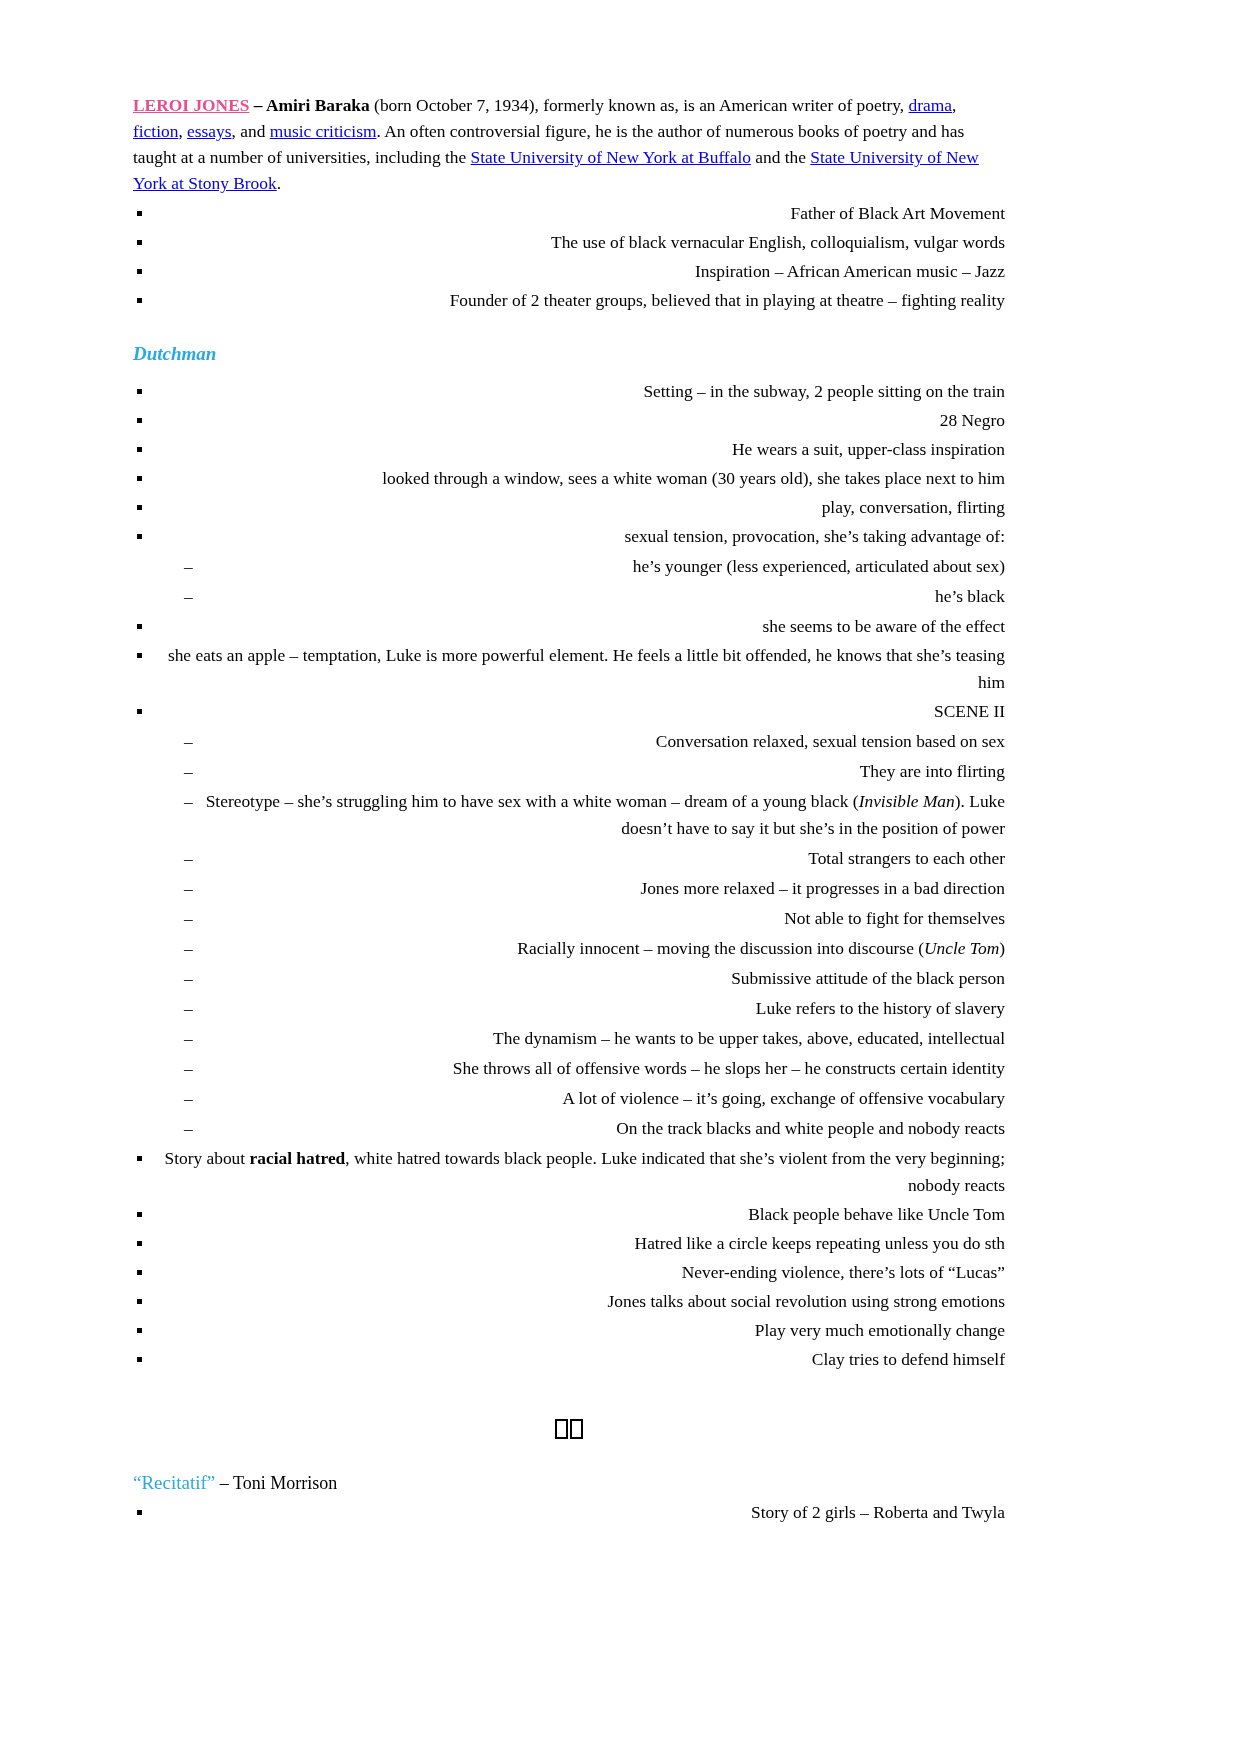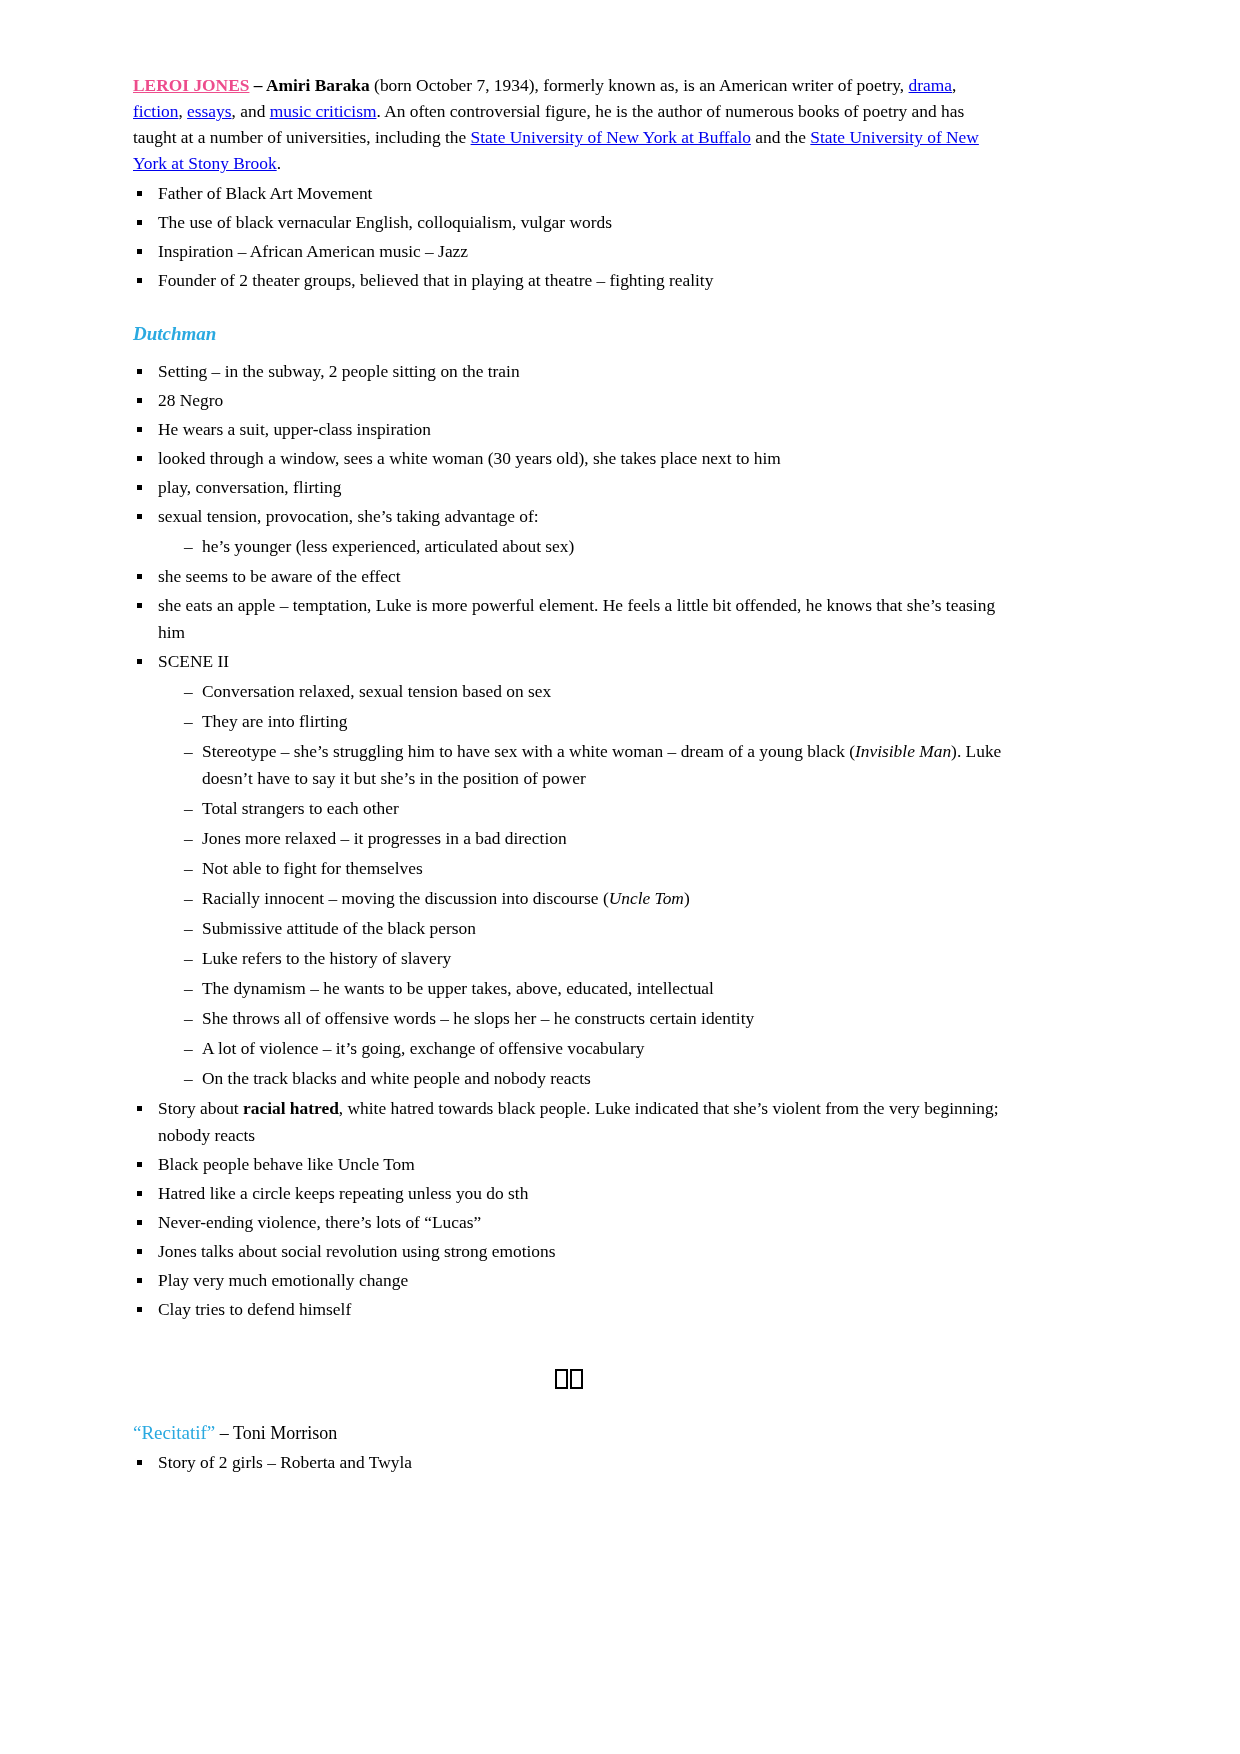--- a/index.html
+++ b/index.html
@@ -4,25 +4,25 @@
 <style>
   html,body { margin:0; padding:0; }
   body {
     width:1240px; height:1754px; background:#ffffff; position:relative;
     font-family:"Liberation Serif", serif; color:#000;
     -webkit-font-smoothing:antialiased;
   }
   .page { position:absolute; left:133px; top:0; width:872px; }
   .b { font-weight:bold; }
   .i { font-style:italic;margin-top:11px; }
-  .intro { margin:0; padding-top:72px; font-size:17.4px; line-height:26px; }
+  .intro { margin:0; padding-top:92px; font-size:17.4px; line-height:26px; }
   .pink-link { color:var(--pink,#ED4C8C); font-weight:bold; text-decoration:underline; cursor:pointer; }
   .blue-link { color:var(--link,#0000EE); text-decoration:underline; cursor:pointer; }
   ul.sq-list { list-style:none; margin:4px 0 0 0; padding:0; font-size:17.4px; line-height:27px; }
-  ul.sq-list > li { position:relative; padding-left:25px; margin-bottom:2px; }
+  ul.sq-list > li { position:relative; padding-left:25px; margin-bottom:2px;text-align:right; }
   ul.sq-list > li::before {
     content:""; position:absolute; left:4px; top:11px;
     width:5px; height:5px; background:#000;
   }
   ul.dash-list { list-style:none; margin:3px 0 2px 0; padding:0; }
   ul.dash-list > li { position:relative; padding-left:44px; margin-bottom:3px; }
   ul.dash-list > li::before { content:"\2013"; position:absolute; left:26px; top:0; }
   h2.h-dutchman {
     margin:28px 0 12px 0; font-size:19px; line-height:24px;
     color:var(--cyan,#2AA9E0); font-weight:bold; font-style:italic;
@@ -57,20 +57,21 @@
   </h2>
 
   <ul class="sq-list dutchman-list">
       <li><span>Setting – in the subway, 2 people sitting on the train</span></li>
       <li><span>28 Negro</span></li>
       <li><span>He wears a suit, upper-class inspiration</span></li>
       <li><span>looked through a window, sees a white woman (30 years old), she takes place next to him</span></li>
       <li><span>play, conversation, flirting</span></li>
       <li><span>sexual tension, provocation, she’s taking advantage of:</span><ul class="dash-list">
           <li><span>he’s younger (less experienced, articulated about sex)</span></li>
+          <li><span>he’s black</span></li>
         </ul></li>
       <li><span>she seems to be aware of the effect</span></li>
       <li><span>she eats an apple – temptation, Luke is more powerful element. He feels a little bit offended, he knows that she’s teasing him</span></li>
       <li><span>SCENE II</span><ul class="dash-list">
           <li><span>Conversation relaxed, sexual tension based on sex</span></li>
           <li><span>They are into flirting</span></li>
           <li><span>Stereotype – she’s struggling him to have sex with a white woman – dream of a young black (</span><span class="i">Invisible Man</span><span>). Luke doesn’t have to say it but she’s in the position of power</span></li>
           <li><span>Total strangers to each other</span></li>
           <li><span>Jones more relaxed – it progresses in a bad direction</span></li>
           <li><span>Not able to fight for themselves</span></li>

